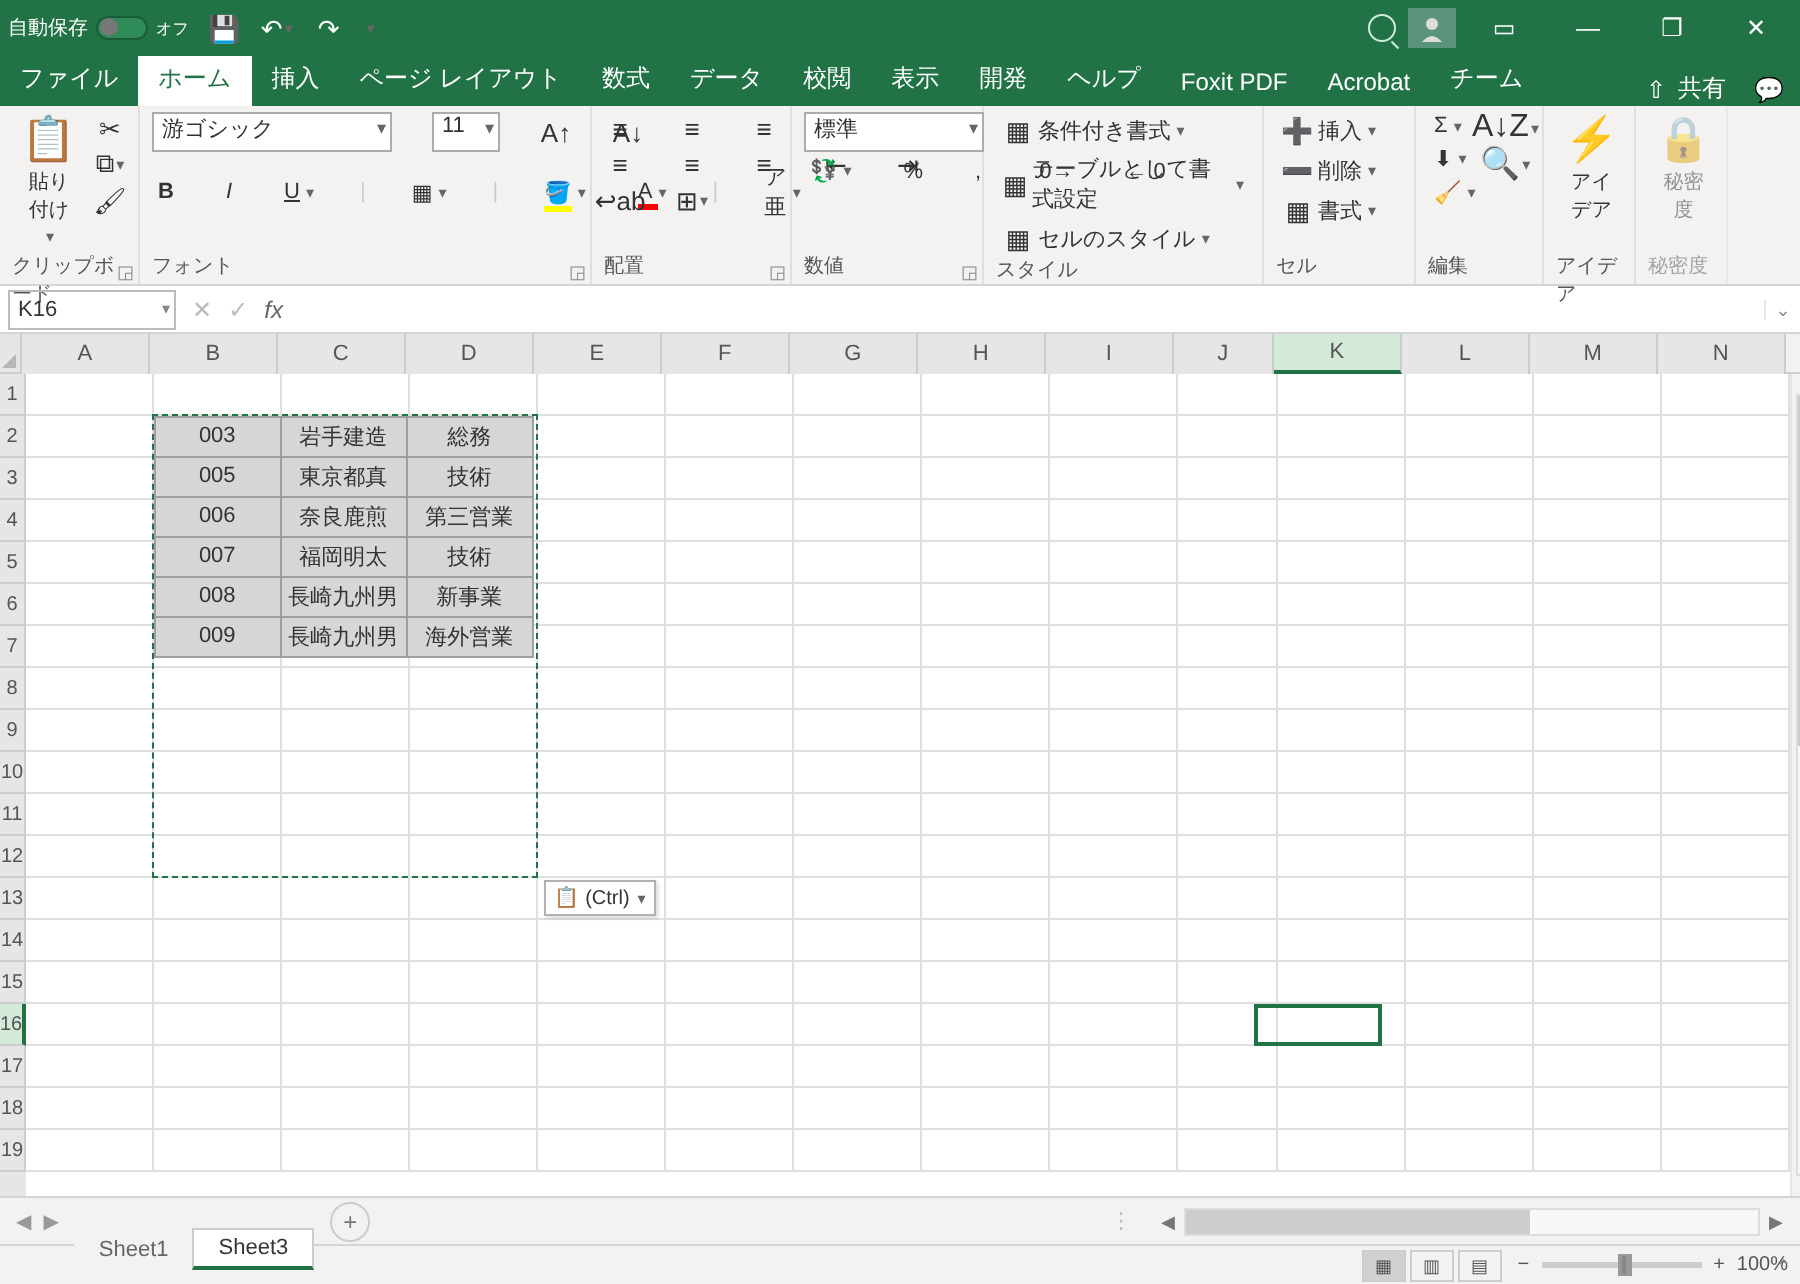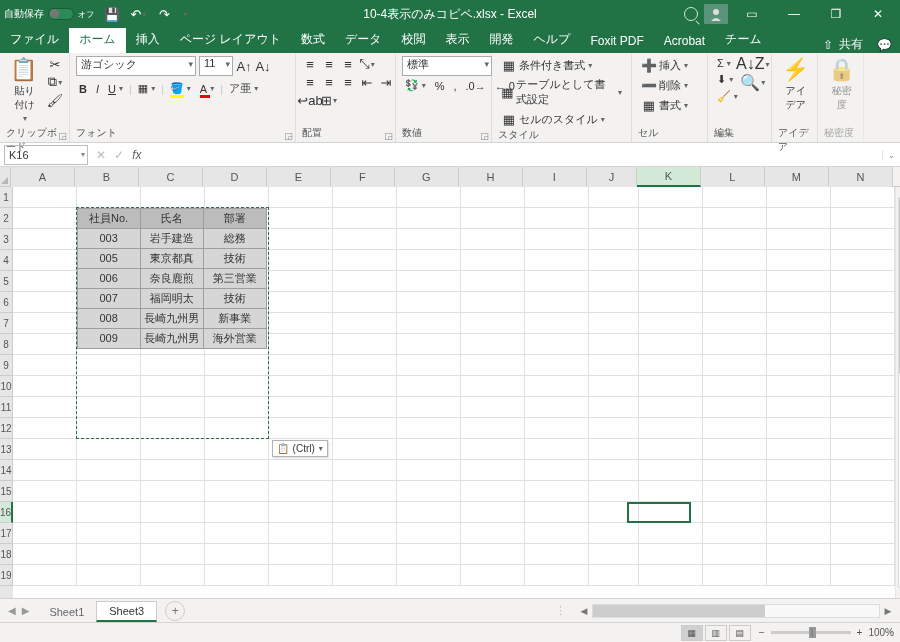--- a/index.html
+++ b/index.html
@@ -20,21 +20,21 @@
 .rtab { padding: 5px 10px; cursor: pointer; }
 .rtab.active { background: #fff; color: #217346; }
 .share-area { margin-left: auto; display: flex; align-items: center; gap: 6px; padding-right: 8px; }
 
 .ribbon { height: 90px; background: #f3f2f1; border-bottom: 1px solid #d4d4d4; display: flex; }
 .rgroup { border-right: 1px solid #e1dfdd; padding: 3px 6px 2px; display: flex; flex-direction: column; justify-content: space-between; height: 100%; position: relative; }
 .rgroup-body { display: flex; gap: 4px; align-items: flex-start; flex: 1; }
 .rgroup-label { text-align: left; font-size: 10px; color: #555; height: 14px; }
 .rgroup-label .launcher { position: absolute; right: 2px; bottom: 1px; font-size: 9px; color: #888; }
 .stackv { display: flex; flex-direction: column; gap: 2px; }
-.rowh { display: flex; gap: 3px; align-items: center; }
+.rowh { display: flex; gap: 20px; align-items: center; }
 .btn { padding: 1px 3px; display: flex; align-items: center; gap: 2px; cursor: pointer; font-size: 11px; color: #333; }
 .btn-ico { width: 16px; height: 16px; display: inline-flex; align-items: center; justify-content: center; font-size: 13px; }
 .fontbox { width: 120px; height: 20px; border: 1px solid #ababab; background: #fff; padding: 0 14px 0 4px; font-size: 11px; position: relative; }
 .fontbox::after { content: "▾"; position: absolute; right: 2px; top: 2px; font-size: 9px; color: #666; }
 .sizebox { width: 34px; height: 20px; border: 1px solid #ababab; background: #fff; padding: 0 12px 0 4px; font-size: 11px; position: relative; }
 .sizebox::after { content: "▾"; position: absolute; right: 2px; top: 2px; font-size: 9px; color: #666; }
 .numfmt { width: 90px; height: 20px; border: 1px solid #ababab; background: #fff; padding: 0 14px 0 4px; font-size: 11px; position: relative; }
 .numfmt::after { content: "▾"; position: absolute; right: 2px; top: 2px; font-size: 9px; color: #666; }
 .bigbtn { display: flex; flex-direction: column; align-items: center; gap: 2px; padding: 2px 4px; cursor: pointer; font-size: 10px; text-align: center; }
 .bigbtn .ico { font-size: 22px; height: 24px; display: flex; align-items: center; }
@@ -66,21 +66,21 @@
 .databox { position: absolute; left: 64px; top: 21px; }
 .drow { display: flex; }
 .dcell { height: 21px; border: 1px solid #9e9e9e; background: #d6d6d6; display: flex; align-items: center; justify-content: center; font-size: 11px; margin: -0.5px; }
 .hdr { background: #bcbcbc; font-weight: 500; }
 .cB { width: 64px; } .cC { width: 64px; } .cD { width: 64px; }
 .marquee { border: 1.5px dashed #217346; position: absolute; pointer-events: none; }
 .paste-opt { position: absolute; left: 259px; top: 253px; border: 1px solid #b2b2b2; background: #fff; padding: 2px 4px; font-size: 10px; display: flex; align-items: center; gap: 3px; box-shadow: 1px 1px 2px rgba(0,0,0,.15); }
 
 .sheettabs { height: 24px; border-top: 1px solid #d4d4d4; display: flex; align-items: center; background: #f3f2f1; }
 .sheetnav { display: flex; gap: 6px; padding: 0 8px; color: #999; font-size: 10px; }
-.stab { padding: 3px 12px; border: 1px solid #ccc; border-bottom: none; background: #fff; font-size: 11px; position: relative; top: 1px; }
+.stab { padding: 3px 12px; border: 1px solid #ccc; border-bottom: none; background: #fff; font-size: 11px; position: relative; top: 14px; }
 .stab.active { border-bottom: 2px solid #217346; }
 .stab.inactive { background: #f3f2f1; color: #666; border: none; }
 .addsheet { width: 20px; height: 20px; border: 1px solid #ccc; border-radius: 50%; display: flex; align-items: center; justify-content: center; margin-left: 8px; font-size: 12px; color: #777; }
 .hsb { flex: 1; display: flex; align-items: center; margin: 0 4px; }
 .hsb-btn { width: 16px; text-align: center; font-size: 9px; color: #777; }
 .hsb-track { flex: 1; height: 14px; background: #f8f8f8; border: 1px solid #ddd; position: relative; }
 .hsb-thumb { position: absolute; left: 0; top: 0; height: 100%; width: 60%; background: #cdcdcd; }
 
 .statusbar { height: 20px; background: #f3f2f1; border-top: 1px solid #d4d4d4; display: flex; align-items: center; font-size: 10px; color: #555; padding: 0 6px; }
 .viewbtns { display: flex; gap: 2px; margin-left: auto; }
@@ -103,23 +103,20 @@
   <div class="autosave">
     <span>自動保存</span>
     <span class="toggle"></span>
     <span style="font-size:8px;">オフ</span>
   </div>
   <div class="qat">
     <span class="btn-ico">💾</span>
     <span class="btn-ico">↶<span class="drop">▾</span></span>
     <span class="btn-ico">↷</span>
     <span class="drop">▾</span>
-  </div>
-  <div class="titlecenter">
-    <span>10-4表示のみコピペ.xlsx</span><span> - </span><span>Excel</span>
   </div>
   <div class="titleright">
     <span class="searchcircle"></span>
     <div class="userbox">
         <svg width="14" height="14">
           <circle cx="7" cy="5" r="3" fill="#ddd"></circle>
           <path d="M2 14 Q7 8 12 14" fill="#ddd"></path>
         </svg>
       </div>
     <span class="winbtn">▭</span>
@@ -679,25 +676,20 @@
             <div class="cell" style="width: 64px;"></div>
             <div class="cell" style="width: 50px;"></div>
             <div class="cell" style="width: 64px;"></div>
             <div class="cell" style="width: 64px;"></div>
             <div class="cell" style="width: 64px;"></div>
             <div class="cell" style="width: 64px;"></div>
           </div>
         </div>
       <div class="databox" id="databox">
           <div class="drow">
-            <div class="dcell hdr cB">社員No.</div>
-            <div class="dcell hdr cC">氏名</div>
-            <div class="dcell hdr cD">部署</div>
-          </div>
-          <div class="drow">
             <div class="dcell cB">003</div>
             <div class="dcell cC">岩手建造</div>
             <div class="dcell cD">総務</div>
           </div>
           <div class="drow">
             <div class="dcell cB">005</div>
             <div class="dcell cC">東京都真</div>
             <div class="dcell cD">技術</div>
           </div>
           <div class="drow">

